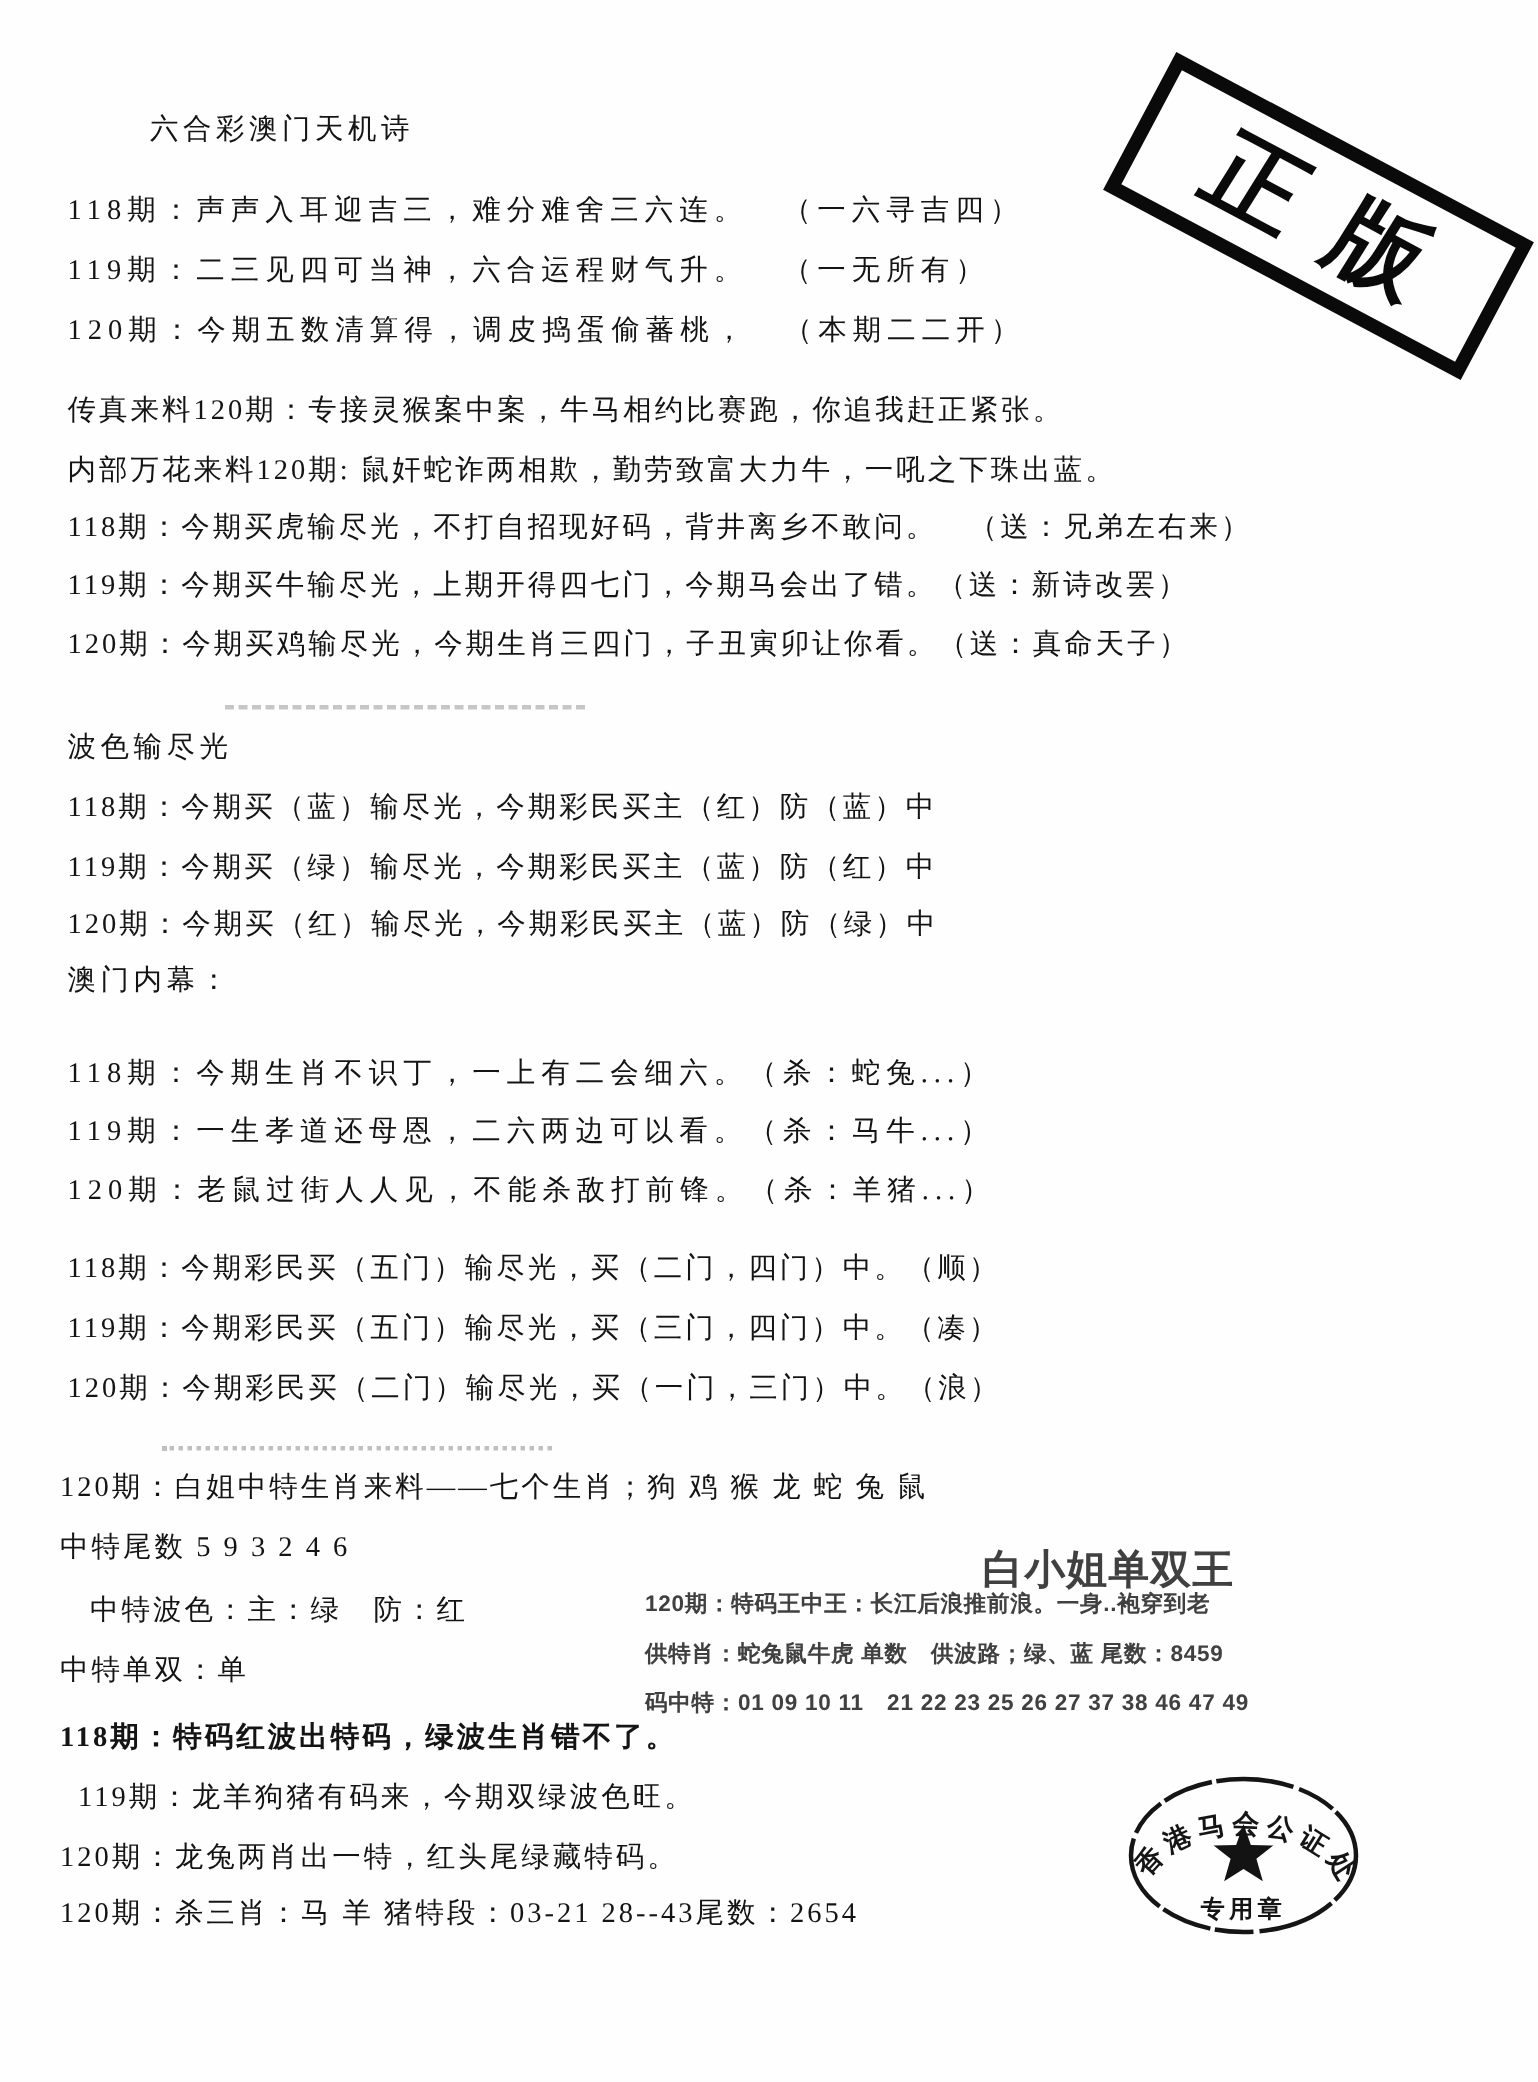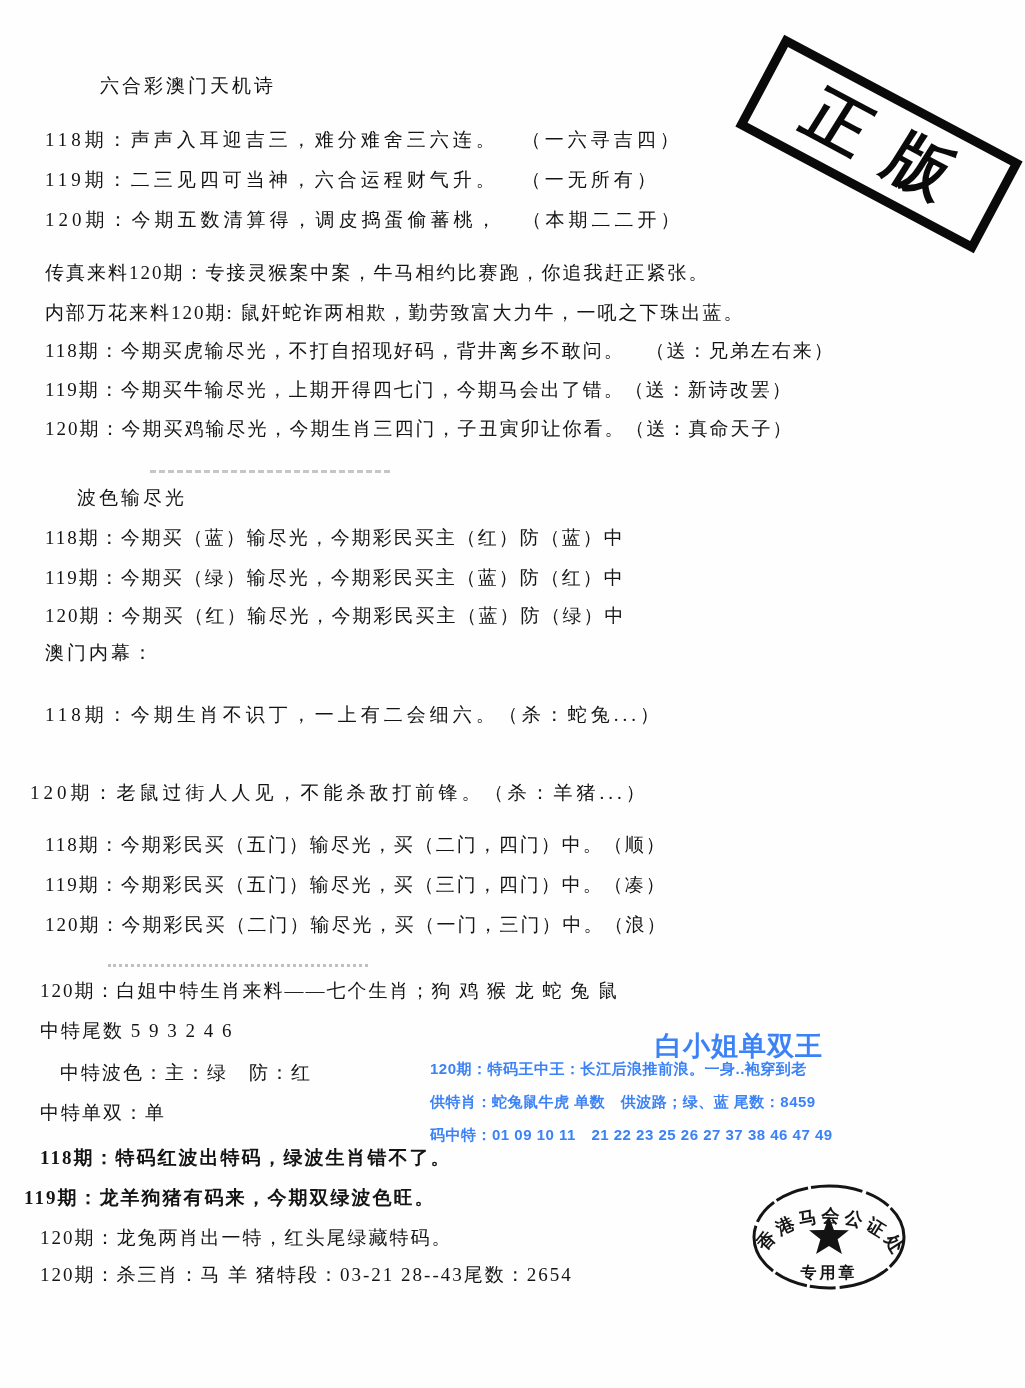--- a/index.html
+++ b/index.html
@@ -18,21 +18,21 @@
     font-size:19px;
     letter-spacing:2px;
     color:#141414;
     font-family:"Liberation Serif","DejaVu Serif",serif;
   }
   .poem{letter-spacing:4px;margin-top:24px;}
   .hdr{letter-spacing:3px;}
   .sans-bold{
     font-family:"Liberation Sans","DejaVu Sans",sans-serif;
     font-weight:bold;
-    color:#3b82f6;
+    color:#404040;
   }
   .right-title{position:absolute;white-space:nowrap;font-size:27px;letter-spacing:1px;}
   .right-small{position:absolute;white-space:nowrap;font-size:15px;letter-spacing:0.5px;}
   .smudge{
     position:absolute;height:0;
     border-top:3px dashed #9a9a9a;
     opacity:.55;
   }
   .smudge2{border-top:3px dotted #8f8f8f;}
   
@@ -71,47 +71,48 @@
   <div class="line poem" style="left:45px;top:183px;">120期：今期五数清算得，调皮捣蛋偷蕃桃，　（本期二二开）</div>
 
   <div class="line" style="left:45px;top:260px;">传真来料120期：专接灵猴案中案，牛马相约比赛跑，你追我赶正紧张。</div>
   <div class="line" style="left:45px;top:300px;">内部万花来料120期: 鼠奸蛇诈两相欺，勤劳致富大力牛，一吼之下珠出蓝。</div>
   <div class="line" style="left:45px;top:338px;">118期：今期买虎输尽光，不打自招现好码，背井离乡不敢问。　（送：兄弟左右来）</div>
   <div class="line" style="left:45px;top:377px;">119期：今期买牛输尽光，上期开得四七门，今期马会出了错。（送：新诗改罢）</div>
   <div class="line" style="left:45px;top:416px;">120期：今期买鸡输尽光，今期生肖三四门，子丑寅卯让你看。（送：真命天子）</div>
 
   <div class="smudge" style="left:150px;top:470px;width:240px;"></div>
 
-  <div class="line hdr" style="left:45px;top:485px;margin-left:32px;">波色输尽光</div>
+  <div class="line hdr" style="left:45px;top:485px;">波色输尽光</div>
   <div class="line" style="left:45px;top:525px;">118期：今期买（蓝）输尽光，今期彩民买主（红）防（蓝）中</div>
   <div class="line" style="left:45px;top:565px;">119期：今期买（绿）输尽光，今期彩民买主（蓝）防（红）中</div>
   <div class="line" style="left:45px;top:603px;">120期：今期买（红）输尽光，今期彩民买主（蓝）防（绿）中</div>
 
   <div class="line hdr" style="left:45px;top:640px;">澳门内幕：</div>
   <div class="line poem" style="left:45px;top:678px;">118期：今期生肖不识丁，一上有二会细六。（杀：蛇兔...）</div>
-  <div class="line poem" style="left:30px;top:756px;">120期：老鼠过街人人见，不能杀敌打前锋。（杀：羊猪...）</div>
+  <div class="line poem" style="left:45px;top:717px;">119期：一生孝道还母恩，二六两边可以看。（杀：马牛...）</div>
+  <div class="line poem" style="left:45px;top:756px;">120期：老鼠过街人人见，不能杀敌打前锋。（杀：羊猪...）</div>
 
   <div class="line" style="left:45px;top:832px;">118期：今期彩民买（五门）输尽光，买（二门，四门）中。（顺）</div>
   <div class="line" style="left:45px;top:872px;">119期：今期彩民买（五门）输尽光，买（三门，四门）中。（凑）</div>
   <div class="line" style="left:45px;top:912px;">120期：今期彩民买（二门）输尽光，买（一门，三门）中。（浪）</div>
 
   <div class="smudge smudge2" style="left:108px;top:964px;width:260px;"></div>
 
   <div class="line" style="left:40px;top:978px;">120期：白姐中特生肖来料——七个生肖；狗 鸡 猴 龙 蛇 兔 鼠</div>
   <div class="line" style="left:40px;top:1018px;">中特尾数 5 9 3 2 4 6</div>
   <div class="line" style="left:40px;top:1060px;margin-left:20px;">中特波色：主：绿　防：红</div>
   <div class="line" style="left:40px;top:1100px;text-align:center;">中特单双：单</div>
 
   <div class="right-title sans-bold" style="left:655px;top:1028px;">白小姐单双王</div>
   <div class="right-small sans-bold" style="left:430px;top:1060px;">120期：特码王中王：长江后浪推前浪。一身..袍穿到老</div>
   <div class="right-small sans-bold" style="left:430px;top:1093px;">供特肖：蛇兔鼠牛虎 单数　供波路；绿、蓝 尾数：8459</div>
   <div class="right-small sans-bold" style="left:430px;top:1126px;">码中特：01 09 10 11　21 22 23 25 26 27 37 38 46 47 49</div>
 
   <div class="line" style="left:40px;top:1145px;font-weight:bold;">118期：特码红波出特码，绿波生肖错不了。</div>
-  <div class="line" style="left:24px;top:1185px;font-weight:bold;">119期：龙羊狗猪有码来，今期双绿波色旺。</div>
+  <div class="line" style="left:52px;top:1185px;">119期：龙羊狗猪有码来，今期双绿波色旺。</div>
   <div class="line" style="left:40px;top:1225px;">120期：龙兔两肖出一特，红头尾绿藏特码。</div>
   <div class="line" style="left:40px;top:1262px;">120期：杀三肖：马 羊 猪特段：03-21 28--43尾数：2654</div>
 
   <div class="stamp">
     <span class="stamp-text">正版</span>
   </div>
 
   <svg class="seal" viewBox="0 0 162 114">
     <ellipse cx="81" cy="57" rx="75" ry="51" fill="none" stroke="#151515" stroke-width="3" stroke-dasharray="34 3 52 4 26 3"></ellipse>
     <path id="sealArc" d="M 16,76 A 67,45 0 0 1 146,76" fill="none" stroke="none"></path>

